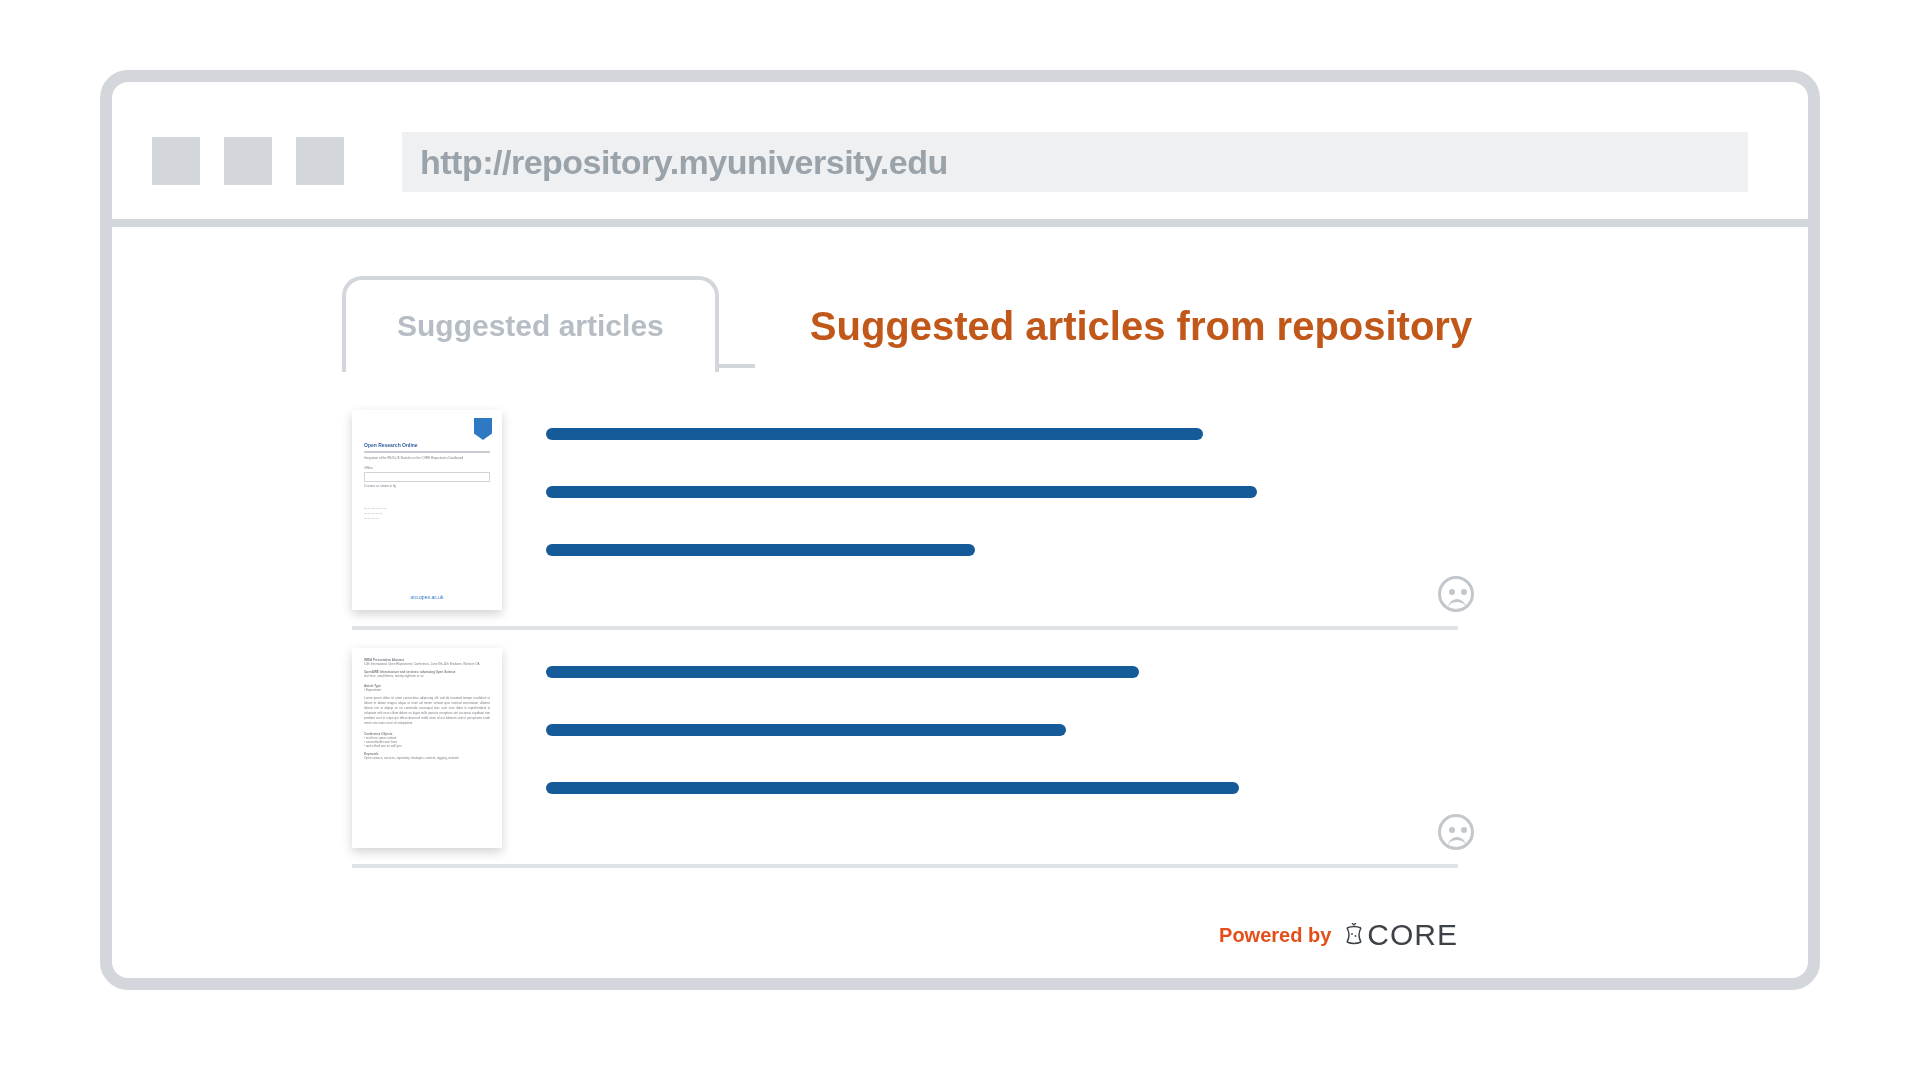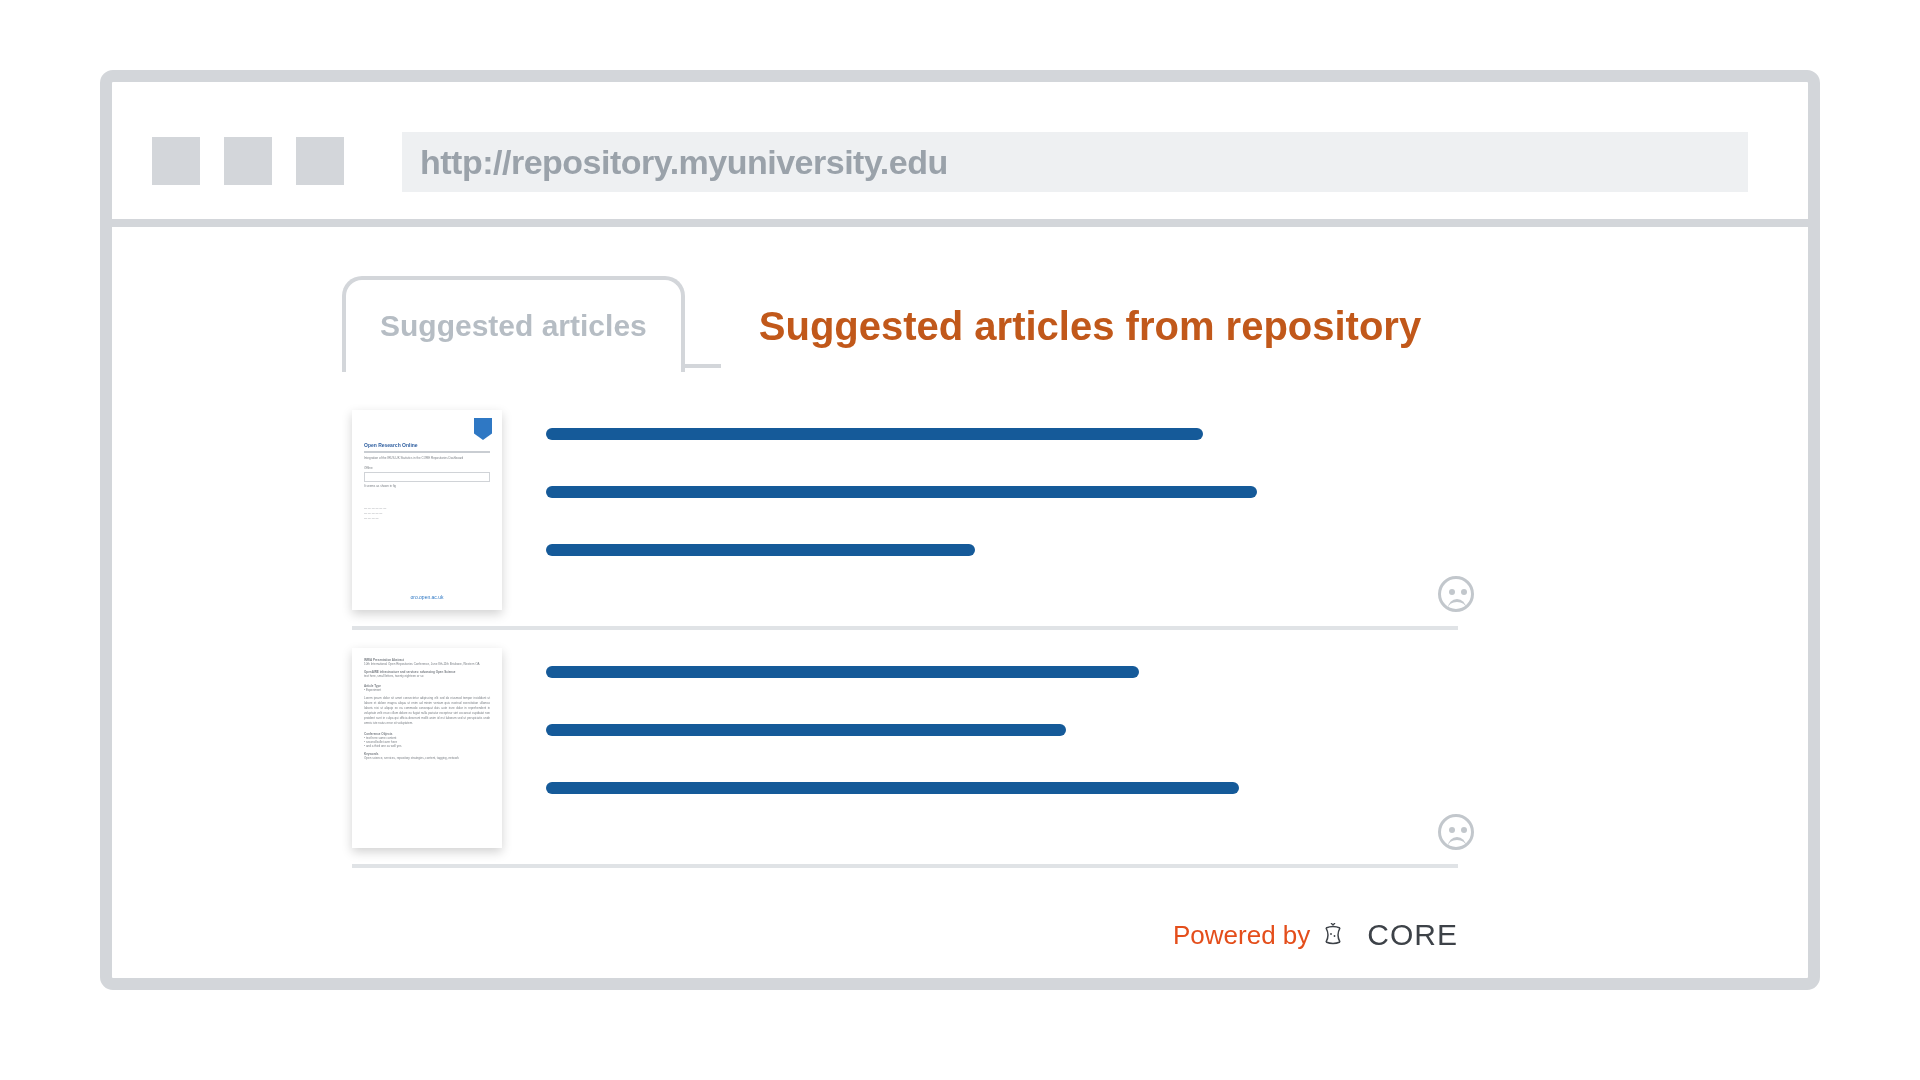--- a/index.html
+++ b/index.html
@@ -6,21 +6,21 @@
   html, body { width: 1920px; height: 1080px; background: #ffffff; font-family: "Helvetica Neue", Arial, sans-serif; }
 
   .stage { width: 1920px; height: 1080px; position: relative; }
 
   
   .browser {
     position: absolute;
     left: 100px; top: 70px;
     width: 1720px; height: 920px;
     border: 12px solid #d3d6da;
-    border-radius: 13px;
+    border-radius: 28px;
     background: #ffffff;
   }
   .chrome-bar {
     position: absolute;
     left: 0; right: 0; top: 0;
     height: 145px;
     border-bottom: 8px solid #d3d6da;
   }
   .tl-dots {
     position: absolute;
@@ -58,21 +58,21 @@
     border-bottom: 4px solid #d3d6da;
     display: flex; align-items: stretch;
   }
   .tab {
     height: 96px;
     border: 4px solid #d3d6da;
     border-bottom: none;
     border-top-left-radius: 20px;
     border-top-right-radius: 20px;
     display: flex; align-items: center; justify-content: center;
-    padding: 0 34px;
+    padding: 0 51px;
     font-weight: 700;
     font-size: 30px;
     color: #b6bdc4;
     background: #ffffff;
     white-space: nowrap;
     position: relative;
     top: 4px; 
   }
   .tab.active {
     border-color: #ffffff;
@@ -139,22 +139,22 @@
     border-top: 3px solid #c2c7cc;
     border-radius: 12px 12px 0 0;
   }
 
   .powered {
     position: absolute;
     right: 330px; bottom: 6px;
     display: flex; align-items: center;
     gap: 12px;
   }
-  .powered-text { color: #e44e1b; font-weight: 400; font-size: 26px; }
-  .core-logo { display: flex; align-items: center; gap: 23px; text-align: right; }
+  .powered-text { color: #e44e1b; font-weight: 700; font-size: 20px; }
+  .core-logo { display: flex; align-items: center; gap: 2px; text-align: right; }
   .apple {
     width: 22px; height: 24px; position: relative;
   }
   .apple svg { width: 22px; height: 24px; }
   .core-word { color: #3d4248; font-size: 30px; letter-spacing: 1px; font-weight: 500; }
 </style>
 </head>
 <body>
 
 <div class="stage">

